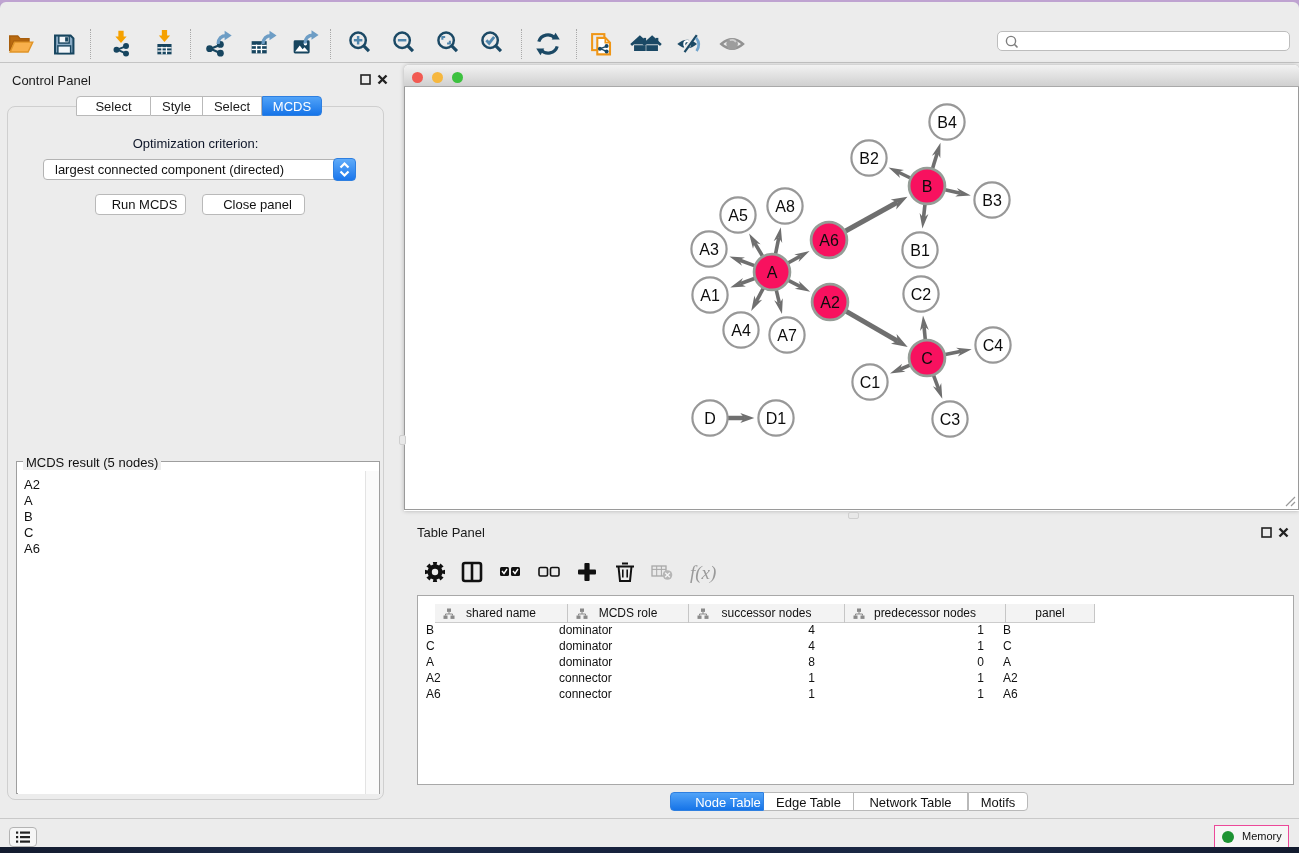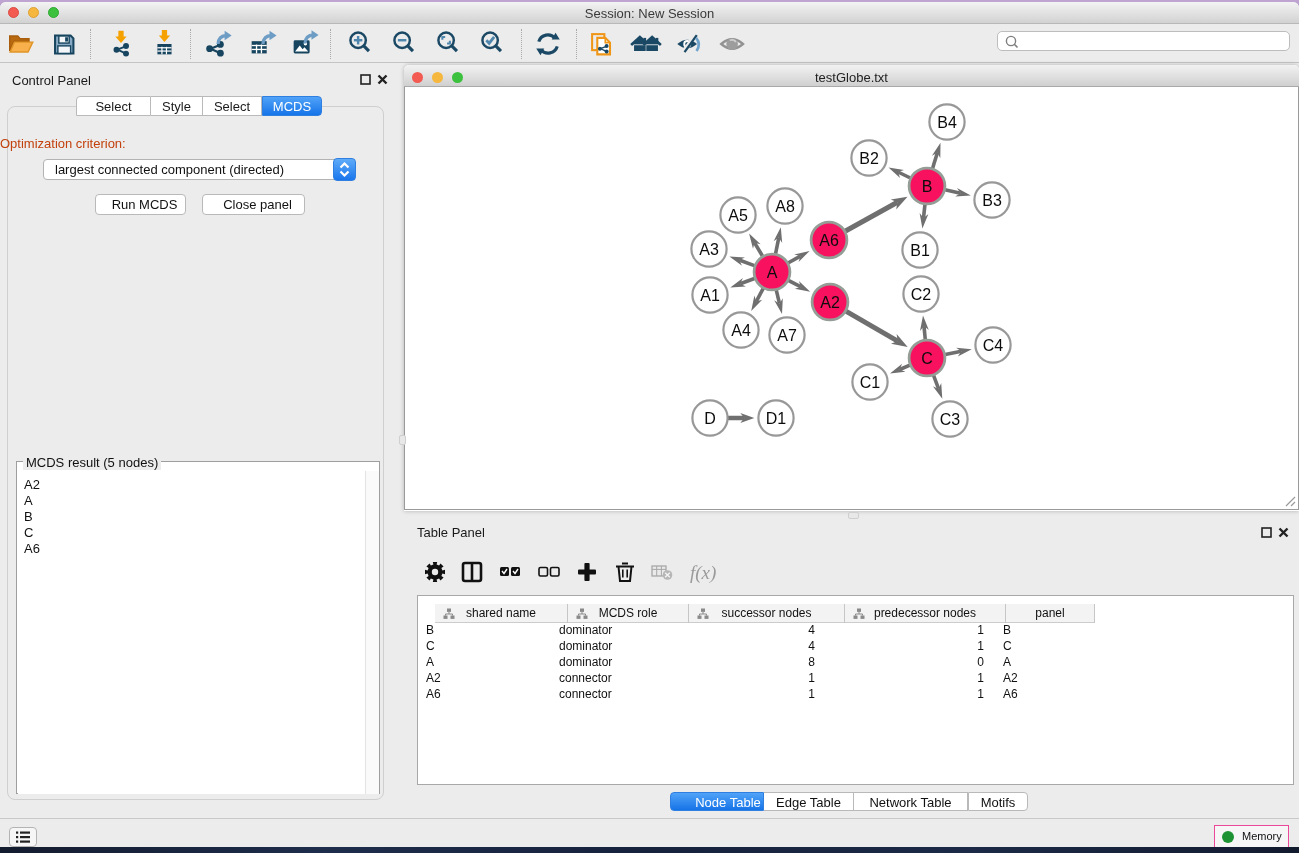--- a/index.html
+++ b/index.html
@@ -24,21 +24,21 @@
 #search { left:997px; top:7px; width:293px; height:20px; background:#fff; border:1px solid #bdbdbd; border-radius:5px; }
 #toolline { left:0; top:60px; width:1299px; height:1px; background:#c4c4c4; }
 
 #cp { left:0; top:61px; width:391px; height:755px; background:#ececec; }
 #cpTitle { left:12px; top:10px; font-size:13px; color:#1a1a1a; }
 .winbtn { top:11px; width:11px; height:11px; }
 #cpBody { left:7px; top:43px; width:377px; height:694px; border:1px solid #cfcfcf; border-radius:8px; background:#ececec; }
 .tabrow { top:33px; height:21px; }
 .tab { position:absolute; top:0; height:20px; background:#ffffff; border:1px solid #b9b9b9; font-size:13px; color:#1a1a1a; text-align:center; line-height:19px; }
 .tab.sel { background:linear-gradient(#51a3f8,#1674e8); color:#fff; border-color:#2e7fe0; }
-#optlab { left:0; top:73px; width:391px; font-size:13px; color:#c2410c; }
+#optlab { left:0; top:73px; width:391px; text-align:center; font-size:13px; color:#0f172a; }
 #dropdown { left:43px; top:96px; width:312px; height:21px; background:#fff; border:1px solid #b3b3b3; border-radius:4px; font-size:13px; color:#111; line-height:19px; padding-left:11px; }
 #ddbtn { left:333px; top:95px; width:23px; height:23px; border-radius:4px; background:linear-gradient(#5fabf9,#1a76ec); border:1px solid #2e7fe0; }
 .btn { position:absolute; height:21px; background:#ffffff; border:1px solid #b9b9b9; border-radius:4px; font-size:13px; color:#111; text-align:center; line-height:20px;padding-left:8px; }
 
 #grp { left:16px; top:398px; width:364px; height:333px; border:1px solid #9e9e9e; background:#fff; }
 #grpTitle { left:6px; top:-7px; background:#ececec; padding:0 3px; font-size:13px; color:#111; z-index:5; }
 #grpList { left:1px; top:9px; width:347px; height:323px; background:#fff; font-size:13px; color:#111; padding:6px 0 0 6px; line-height:16px; }
 #grpScroll { left:348px; top:9px; width:14px; height:323px; background:#fafafa; border-left:1px solid #e3e3e3; }
 
 #netwin { left:404px; top:63px; width:895px; height:446px; background:#fff; border-radius:5px 5px 0 0; box-shadow:0 0 4px rgba(0,0,0,0.25); }
@@ -61,26 +61,20 @@
 
 #status { left:0; top:816px; width:1299px; height:28px; background:#ececec; border-top:1px solid #c9c9c9; }
 #memBtn { left:1214px; top:6px; width:75px; height:23px; background:#f6f6f6; border:1px solid #ec4899; font-size:11px; color:#111; }
 #listBtn { left:9px; top:8px; width:28px; height:20px; background:#f6f6f6; border:1px solid #b3b3b3; border-radius:4px; }
 text { font-family:"Liberation Sans", sans-serif; }
 </style></head>
 <body>
 <div id="app">
 <div id="deskTop" class="abs"></div>
 <div id="mainwin" class="abs">
-<div id="titlebar" class="abs">
-  <div class="abs tl t1"></div>
-        <div class="abs tl t2"></div>
-        <div class="abs tl t3"></div>
-  <div id="titletext" class="abs">Session: New Session</div>
-</div>
 <div id="toolbar" class="abs">
 <svg class="abs tbi" style="left:5px" width="32" height="34" viewBox="0 0 32 34">
           <path d="M4 8.5 L12.5 8.5 L15 11.5 L24.5 11.5 L24.5 14 L8.5 14 L4 24.5 Z" fill="#b96a10" stroke="#a85e0c" stroke-width="1.5"></path>
           <path d="M9 15 L28.5 15 L23.5 25.5 L4.5 25.5 Z" fill="#f8b04c" stroke="#e09427" stroke-width="1.5"></path>
         </svg>
 <svg class="abs tbi" style="left:48px" width="32" height="34" viewBox="0 0 32 34">
           <path d="M6.5 8 L23 8 L26 11 L26 27 L6.5 27 Z" fill="#89aac4" stroke="#17455f" stroke-width="2.2"></path>
           <rect x="10.5" y="8.5" width="11" height="7.5" fill="#f2f6f9" stroke="#17455f" stroke-width="1.5"></rect>
           <rect x="17.2" y="9.8" width="3" height="4.6" fill="#17455f"></rect>
           <rect x="9.5" y="19" width="13.5" height="8" fill="#f2f6f9" stroke="#17455f" stroke-width="1.5"></rect>
@@ -244,21 +238,20 @@
     <div id="grpList" class="abs">A2<br>A<br>B<br>C<br>A6</div>
     <div id="grpScroll" class="abs"></div>
   </div>
 </div>
 
 <div id="netwin" class="abs">
   <div id="nettb" class="abs">
     <div class="abs tl t1" style="left:8px;top:7px;background:#f25a52"></div>
     <div class="abs tl t2" style="left:28px;top:7px;background:#f6b73e"></div>
     <div class="abs tl t3" style="left:48px;top:7px;background:#3cc13f"></div>
-    <div id="nettitle" class="abs">testGlobe.txt</div>
   </div>
   <div id="netcanvas" class="abs">
     <svg width="893" height="422" viewBox="0 0 893 422" style="position:absolute;left:0;top:2px">
 <line x1="350.8" y1="189.0" x2="335.2" y2="194.8" stroke="#6f6f6f" stroke-width="3.6"></line>
 <polygon points="325.3,198.5 337.9,189.1 335.2,194.8 340.9,197.4" fill="#6f6f6f"></polygon>
 <line x1="350.7" y1="177.1" x2="334.2" y2="171.0" stroke="#6f6f6f" stroke-width="3.6"></line>
 <polygon points="324.4,167.4 340.0,168.5 334.2,171.0 337.0,176.7" fill="#6f6f6f"></polygon>
 <line x1="358.8" y1="198.3" x2="351.2" y2="212.6" stroke="#6f6f6f" stroke-width="3.6"></line>
 <polygon points="346.2,221.9 349.4,206.6 351.2,212.6 357.2,210.7" fill="#6f6f6f"></polygon>
 <line x1="358.1" y1="168.1" x2="349.5" y2="153.7" stroke="#6f6f6f" stroke-width="3.6"></line>

